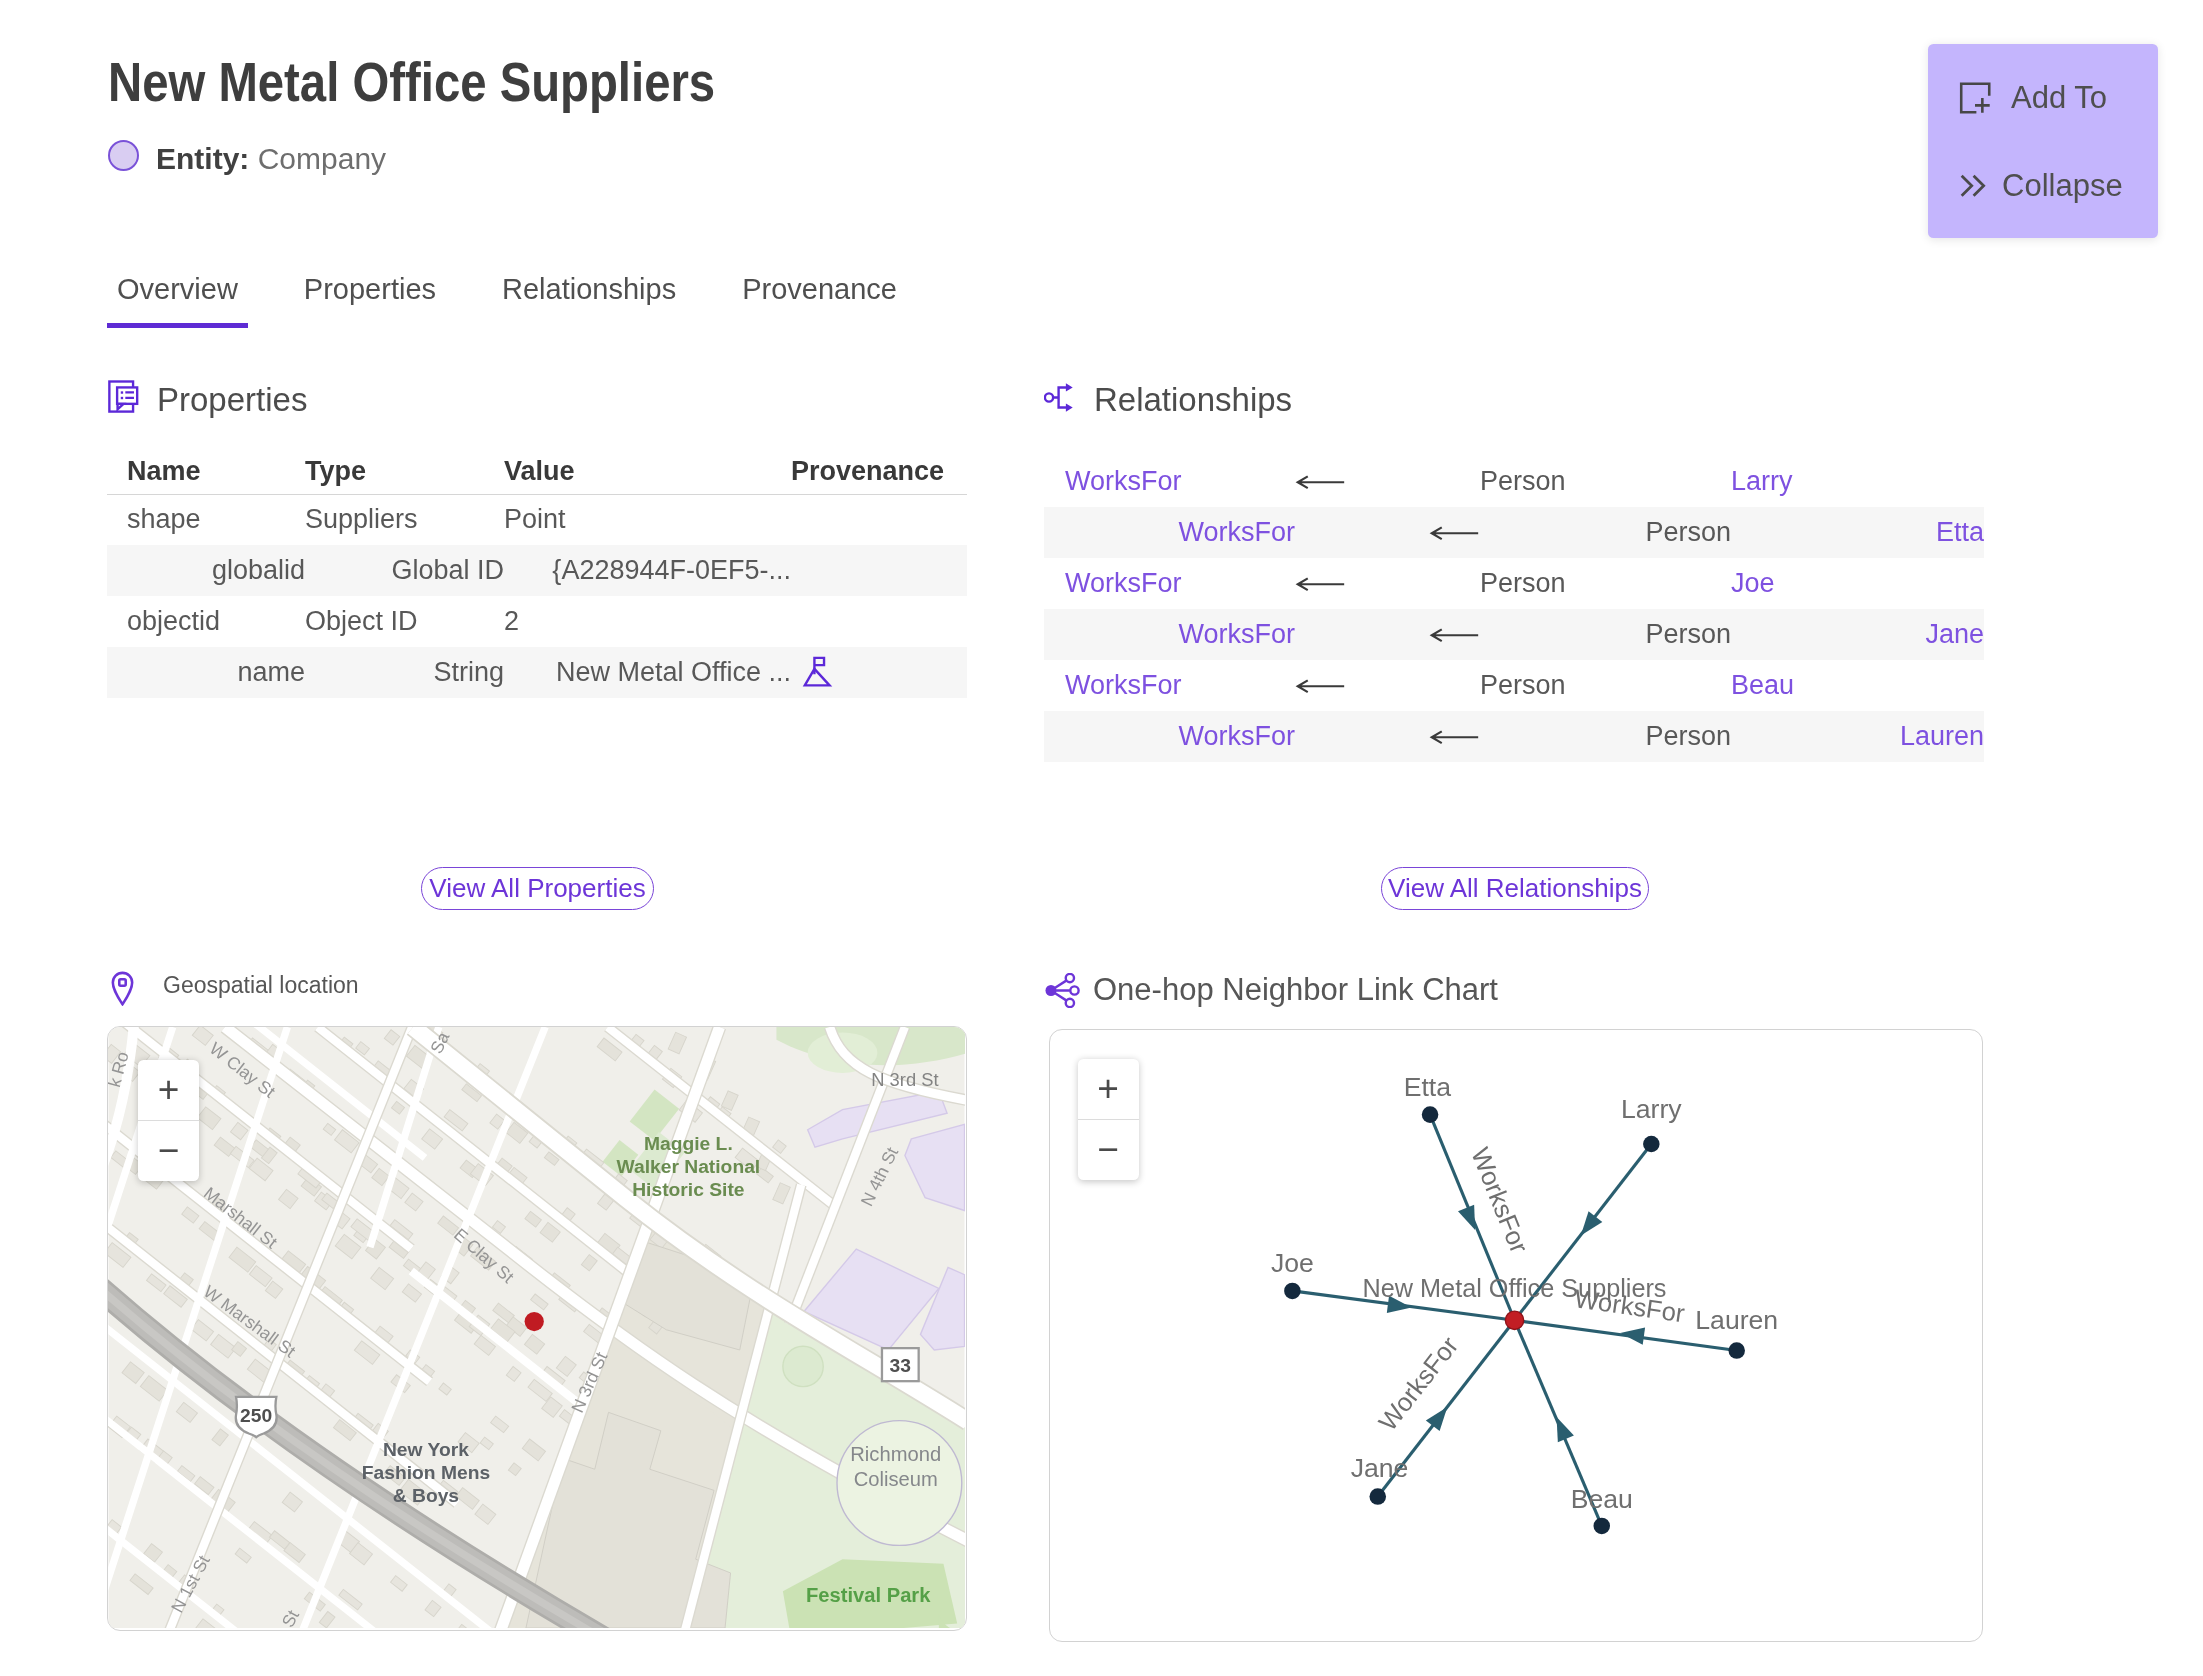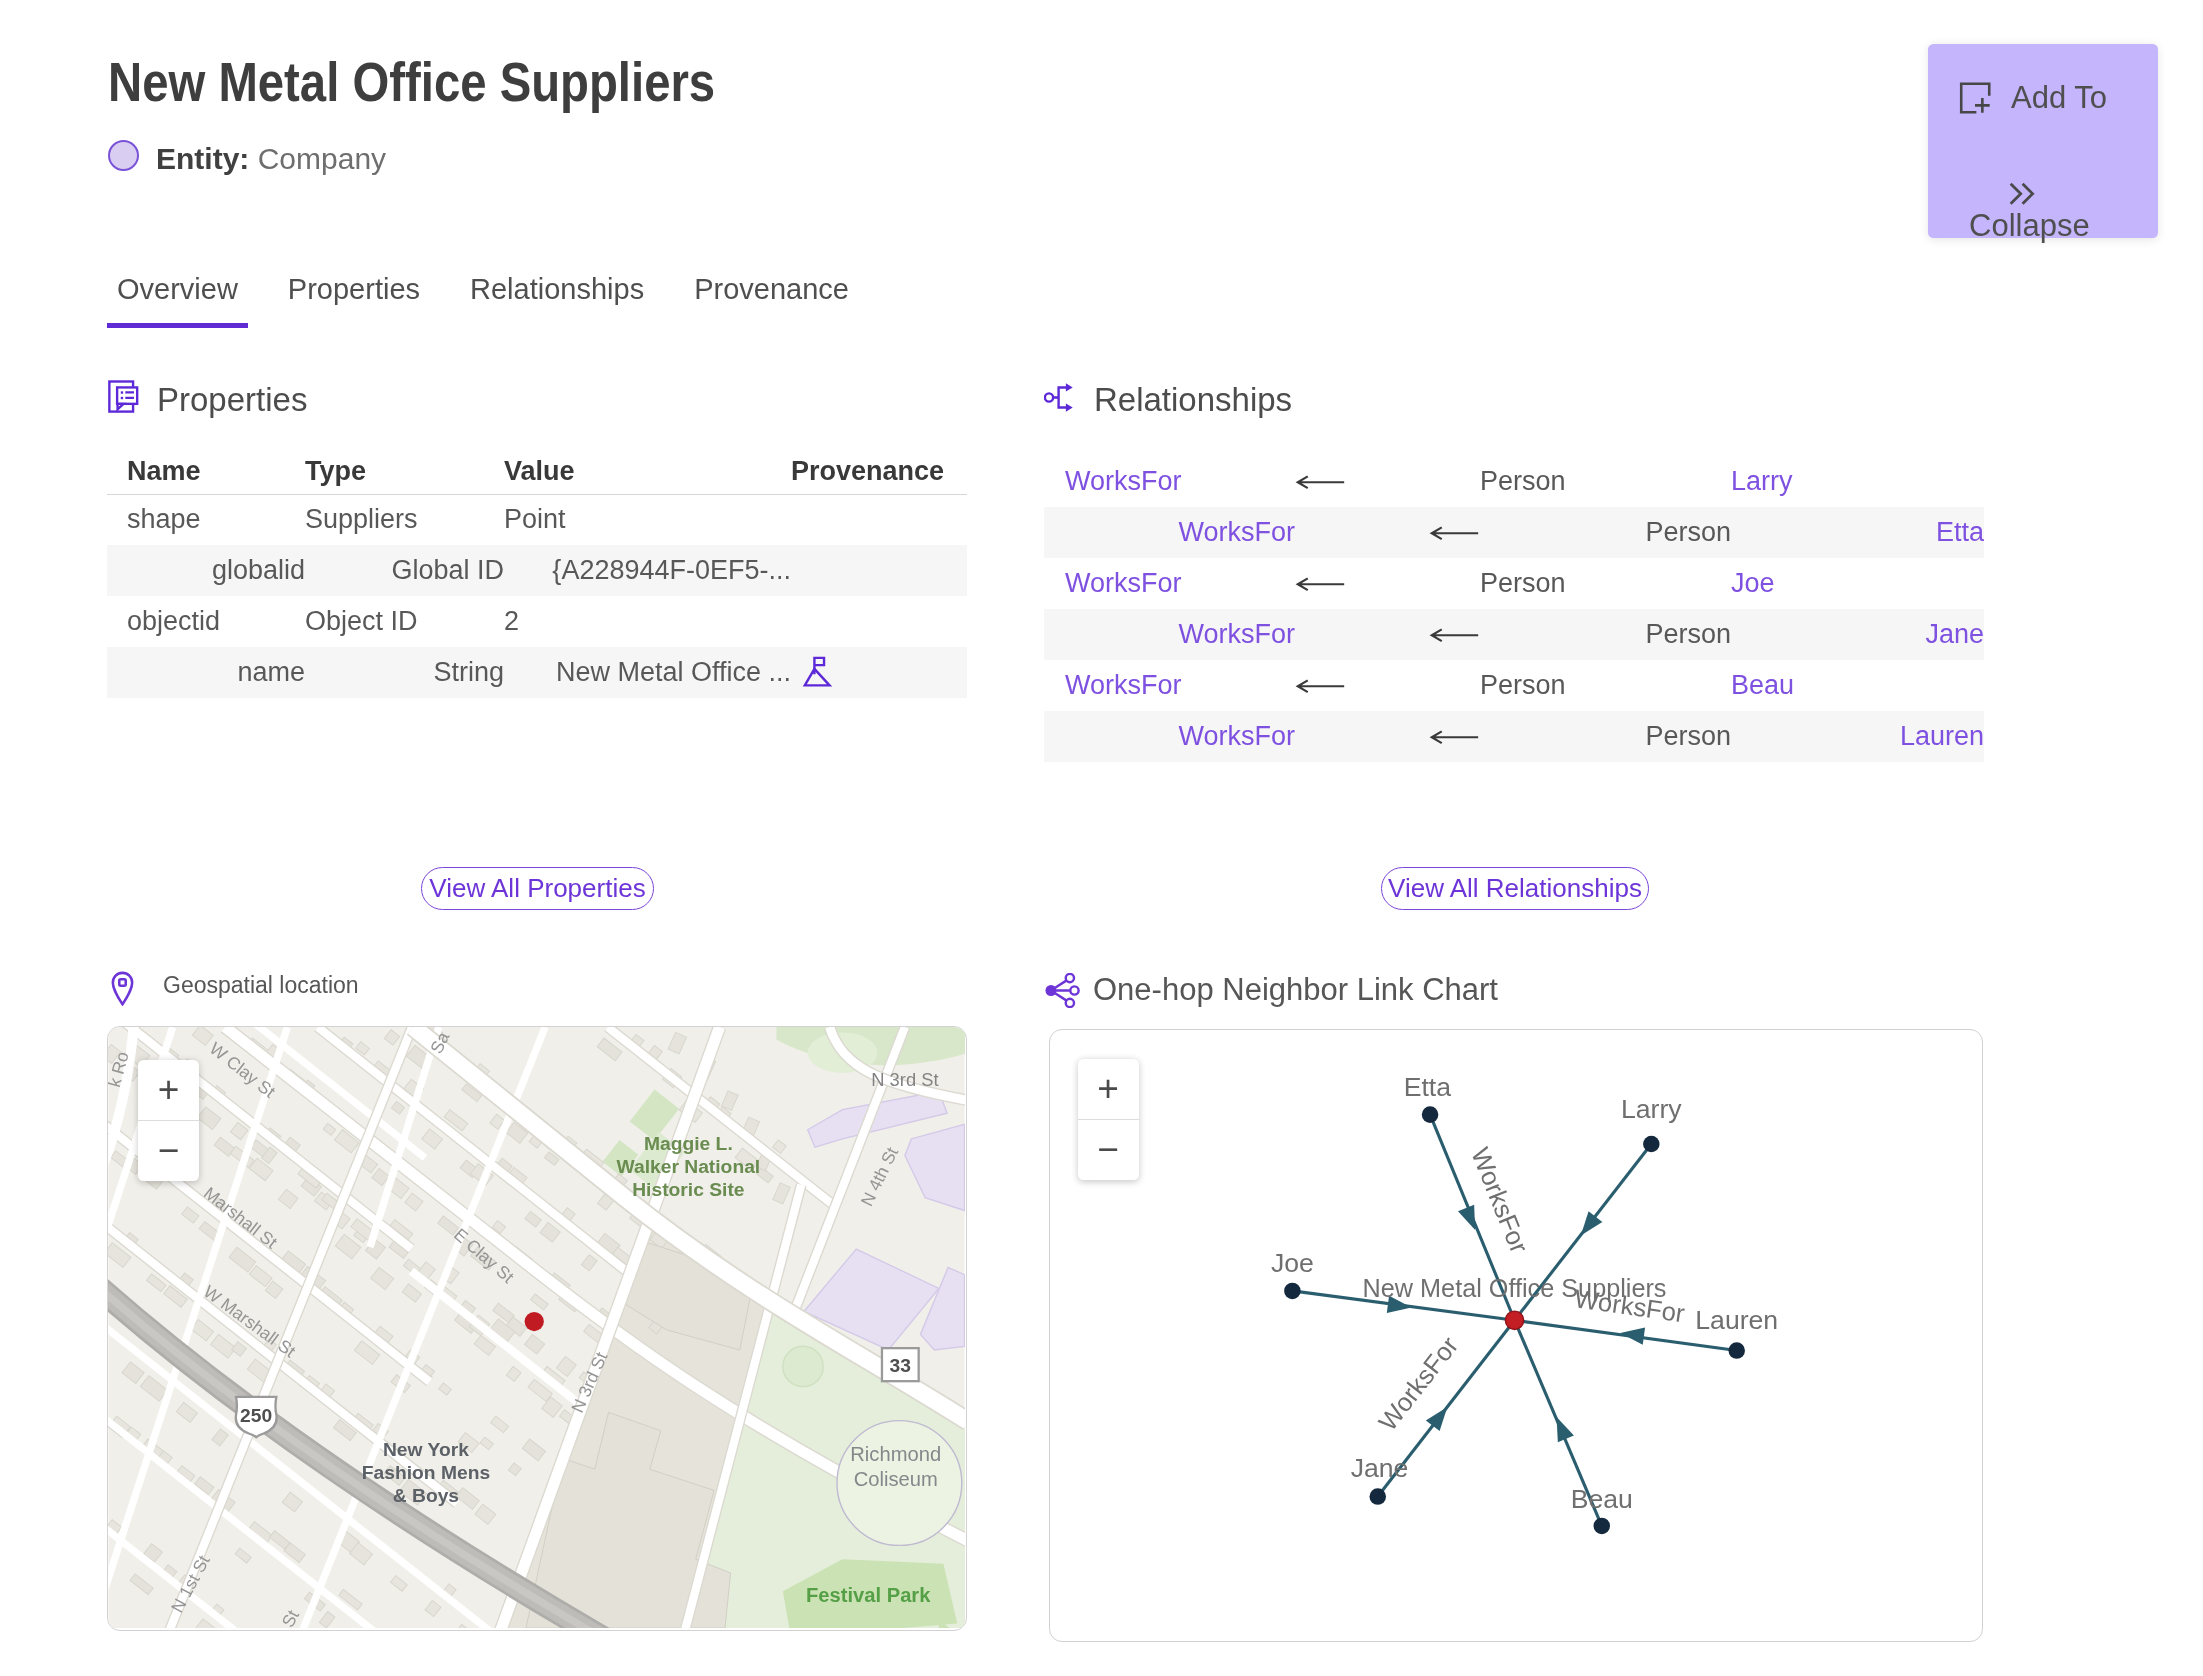--- a/index.html
+++ b/index.html
@@ -10,21 +10,21 @@
   .ttl { left:108px; top:50px; font-size:55px; font-weight:bold; color:#3e3e3e; transform:scaleX(0.86); transform-origin:left top; white-space:nowrap; }
   .entc { left:108px; top:140px; width:31px; height:31px; border-radius:50%;
     background:#d9cdf2; border:2.8px solid #7a52d8; }
   .entl { left:156px; top:142px; font-size:30px; color:#404040; font-weight:bold; }
   .entv { font-weight:normal; color:#6e6e6e; }
   
   .panel { left:1928px; top:44px; width:230px; height:194px; background:#c4b5fd;
     border-radius:5.5px; box-shadow:0 1.8px 9.2px rgba(0,0,0,0.10); }
   .prow { position:absolute; left:30px; display:flex; align-items:center; color:#4f4f4f; font-size:31px; }
   
-  .tabs { left:107px; top:273px; display:flex; }
+  .tabs { left:107px; top:273px; display:flex;gap:16px; }
   .tab { font-size:29px; color:#4f4f4f; padding:0 10px; margin-right:30px; height:55px; }
   .tab.active { border-bottom:5.5px solid #5e2bd4; }
   
   .sech { position:absolute; font-size:33px; color:#4c4c4c; }
   
   table.tbl { border-collapse:collapse; table-layout:fixed; }
   table.tbl th { text-align:left; font-size:27px; color:#393939; font-weight:bold;
     padding:0; height:38px; vertical-align:top; border-bottom:1.8px solid #d6d6d6; }
   table.tbl td { font-size:27px; color:#585858; height:51px; padding:0;
     white-space:nowrap; overflow:hidden; }
@@ -49,21 +49,21 @@
   <div class="abs entl">Entity: <span class="entv">Company</span></div>
 
   <div class="abs panel">
     <div class="prow" style="top:36px;">
       <svg width="34" height="36" viewBox="0 0 37 39" fill="none" stroke="#474747" stroke-width="2.8">
         <path d="M34 17 V4 H3.5 V35 H20"></path>
         <path d="M26.5 19.5 V35.5 M18.5 27.5 H34.5"></path>
       </svg>
       <span style="margin-left:19px;">Add To</span>
     </div>
-    <div class="prow" style="top:136px;flex-direction:column;">
+    <div class="prow" style="top:124px;">
       <svg width="33" height="27.5" viewBox="0 0 36 30" fill="none" stroke="#4a4a4a" stroke-width="3">
         <path d="M4 4 L15 15 L4 26 M17 4 L28 15 L17 26"></path>
       </svg>
       <span style="margin-left:11px;">Collapse</span>
     </div>
   </div>
 
   <div class="abs tabs">
     <div class="tab active">Overview</div>
     <div class="tab">Properties</div>

